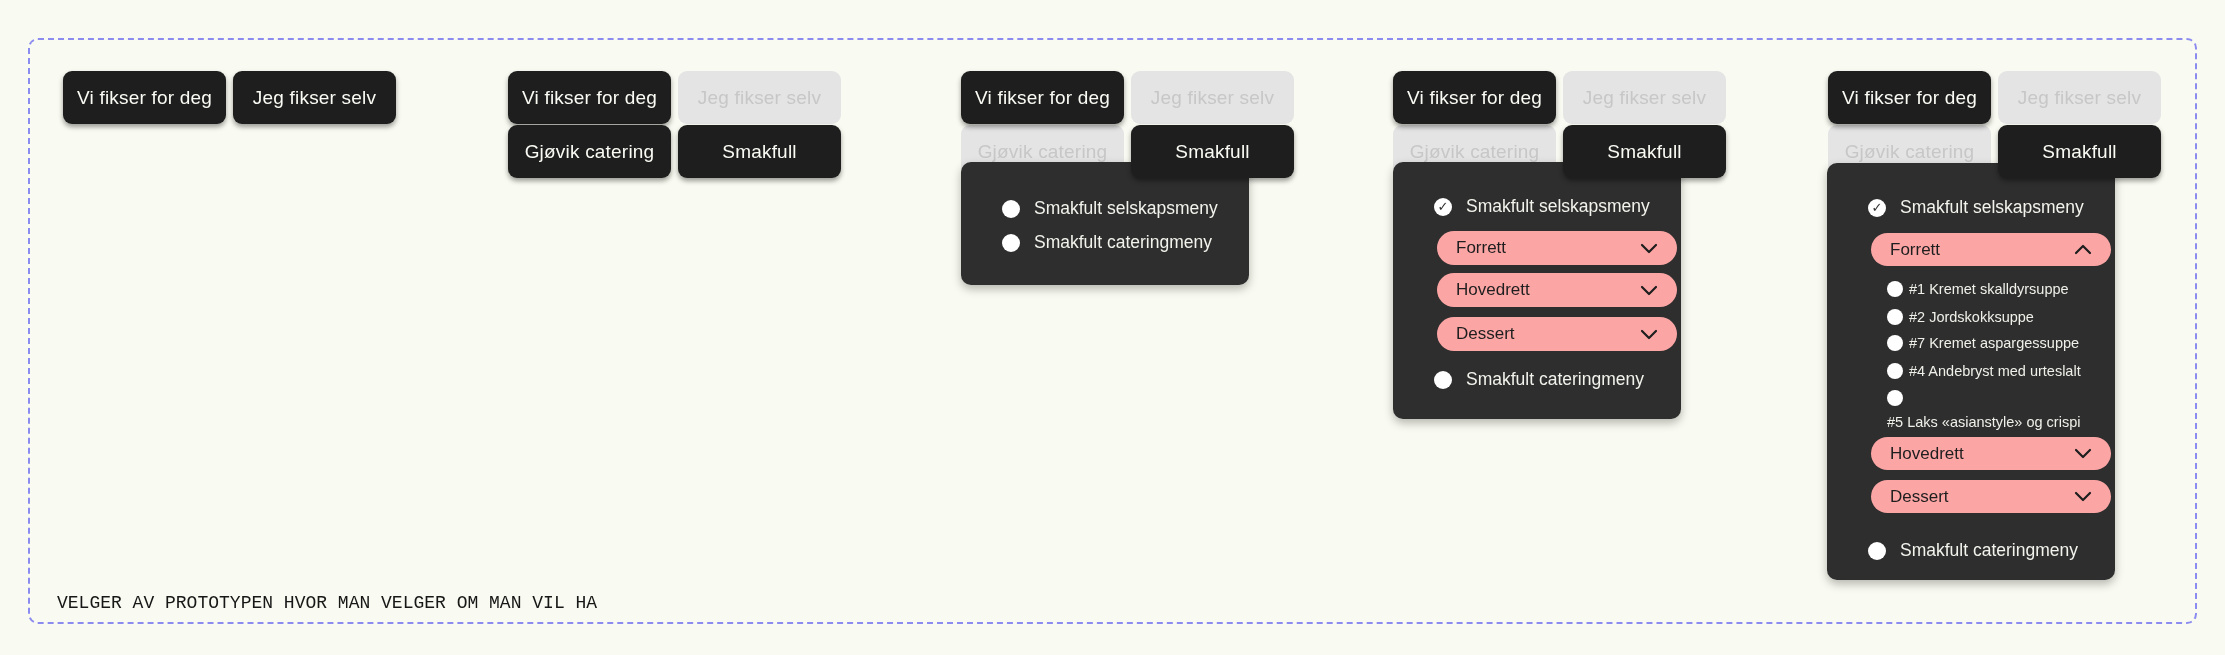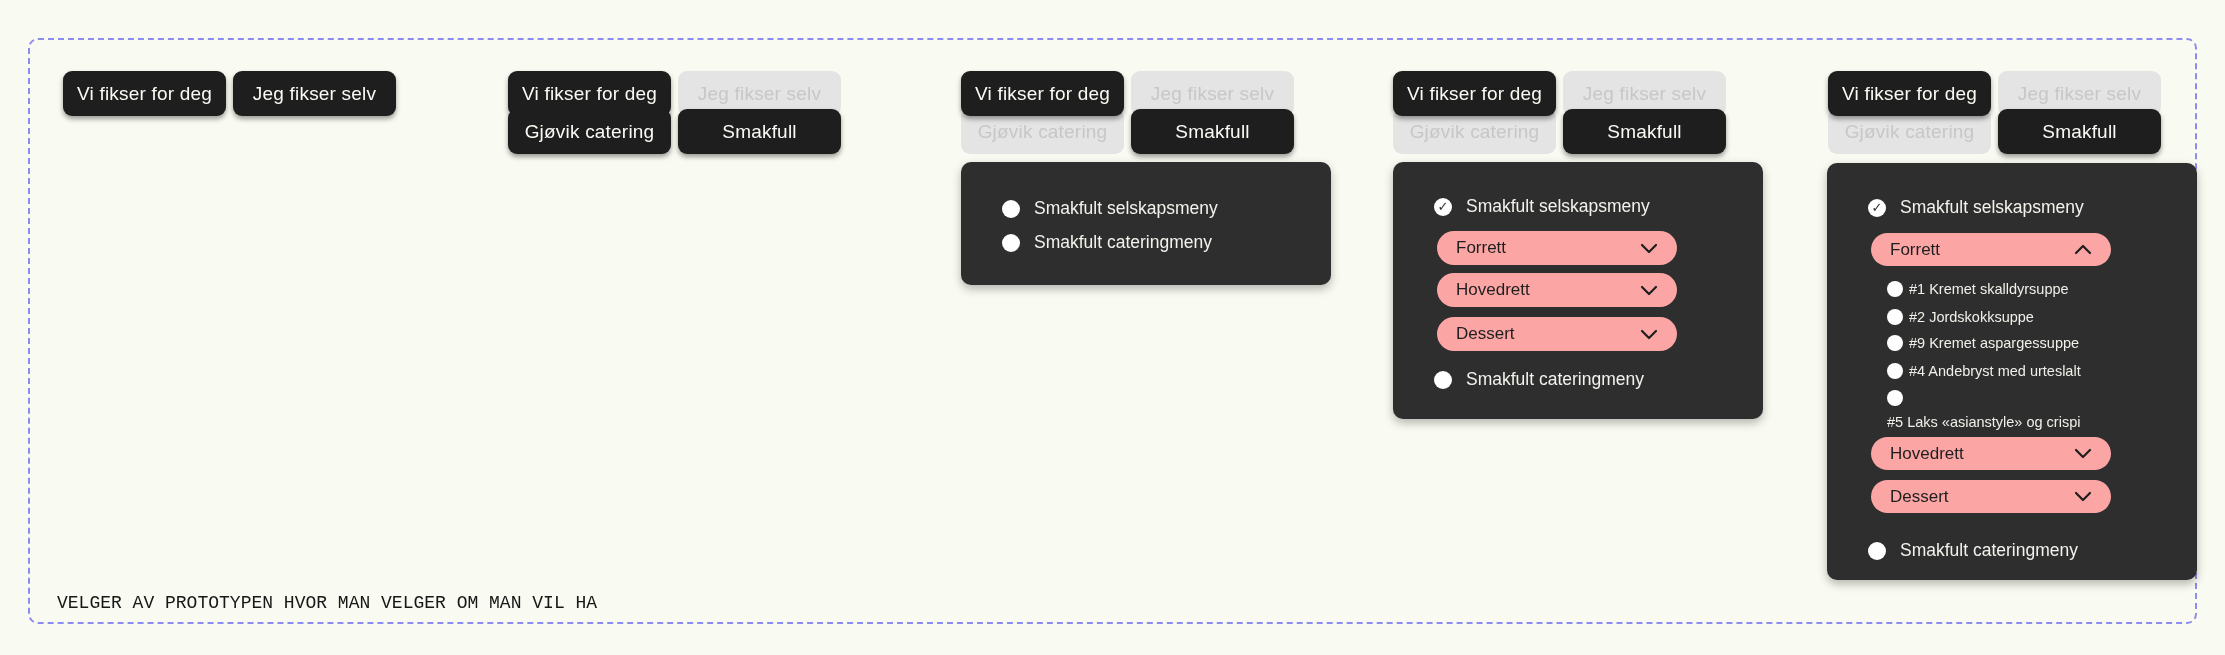--- a/index.html
+++ b/index.html
@@ -8,31 +8,31 @@
     background:#f9faf1;
     font-family:"Liberation Sans","DejaVu Sans",sans-serif;
   }
   .frame{
     position:absolute;left:28px;top:38px;width:2165px;height:582px;
     border:2px dashed #8c8cf0;border-radius:10px;pointer-events:none;
   }
   .stage{position:absolute;top:71px;}
   .btn-row{position:absolute;left:0;display:flex;gap:7px;}
   .btn-row.r1{top:0;}
-  .btn-row.r2{top:38px;}
+  .btn-row.r2{top:54px;}
   .btn{
-    width:163px;height:45px;border:none;border-radius:9px;
+    width:163px;height:53px;border:none;border-radius:9px;
     display:flex;align-items:center;justify-content:center;
     font-family:inherit;font-size:19px;letter-spacing:.2px;cursor:pointer;
   }
   .btn.dark{background:#1e1e1e;color:#fbfbf5;box-shadow:0 3px 5px rgba(0,0,0,.38);position:relative;z-index:3;}
   .btn.light{background:#e4e4e4;color:#c7c7c7;z-index:0;position:relative;}
   .panel{
-    position:absolute;width:370px;background:#2e2e2e;border-radius:10px;
-    box-shadow:0 4px 10px rgba(0,0,0,.28);z-index:2;
+    position:absolute;width:281px;background:#2e2e2e;border-radius:10px;
+    box-shadow:0 4px 10px rgba(0,0,0,.28);z-index:2;padding-left:7px;
   }
   .radio-row{position:absolute;display:flex;align-items:center;gap:14px;color:#f3f3ed;font-size:17.5px;}
   .radio{
     width:18px;height:18px;border-radius:50%;background:#ffffff;flex:0 0 auto;
     display:flex;align-items:center;justify-content:center;
     color:#2e2e2e;font-size:13px;font-weight:bold;line-height:1;
   }
   .radio.small{width:16px;height:16px;}
   .select{
     position:absolute;width:240px;height:34px;background:#fca5a5;border-radius:17px;
@@ -162,21 +162,21 @@
     <div class="opt-row" style="left:60px;top:116px;">
       <span class="radio small"></span>
       <span>#1 Kremet skalldyrsuppe</span>
     </div>
     <div class="opt-row" style="left:60px;top:144px;">
       <span class="radio small"></span>
       <span>#2 Jordskokksuppe</span>
     </div>
     <div class="opt-row" style="left:60px;top:170px;">
       <span class="radio small"></span>
-      <span>#9 Kremet aspargessuppe</span>
+      <span>#7 Kremet aspargessuppe</span>
     </div>
     <div class="opt-row" style="left:60px;top:198px;">
       <span class="radio small"></span>
       <span>#4 Andebryst med urteslalt</span>
     </div>
     <div class="opt-row" style="left:60px;top:225px;width:225px;flex-direction:column;">
       <span class="radio small"></span>
       <span>#5 Laks «asianstyle» og crispi scampi.</span>
     </div>
     <div class="select" style="left:44px;top:274px;height:33px;">

